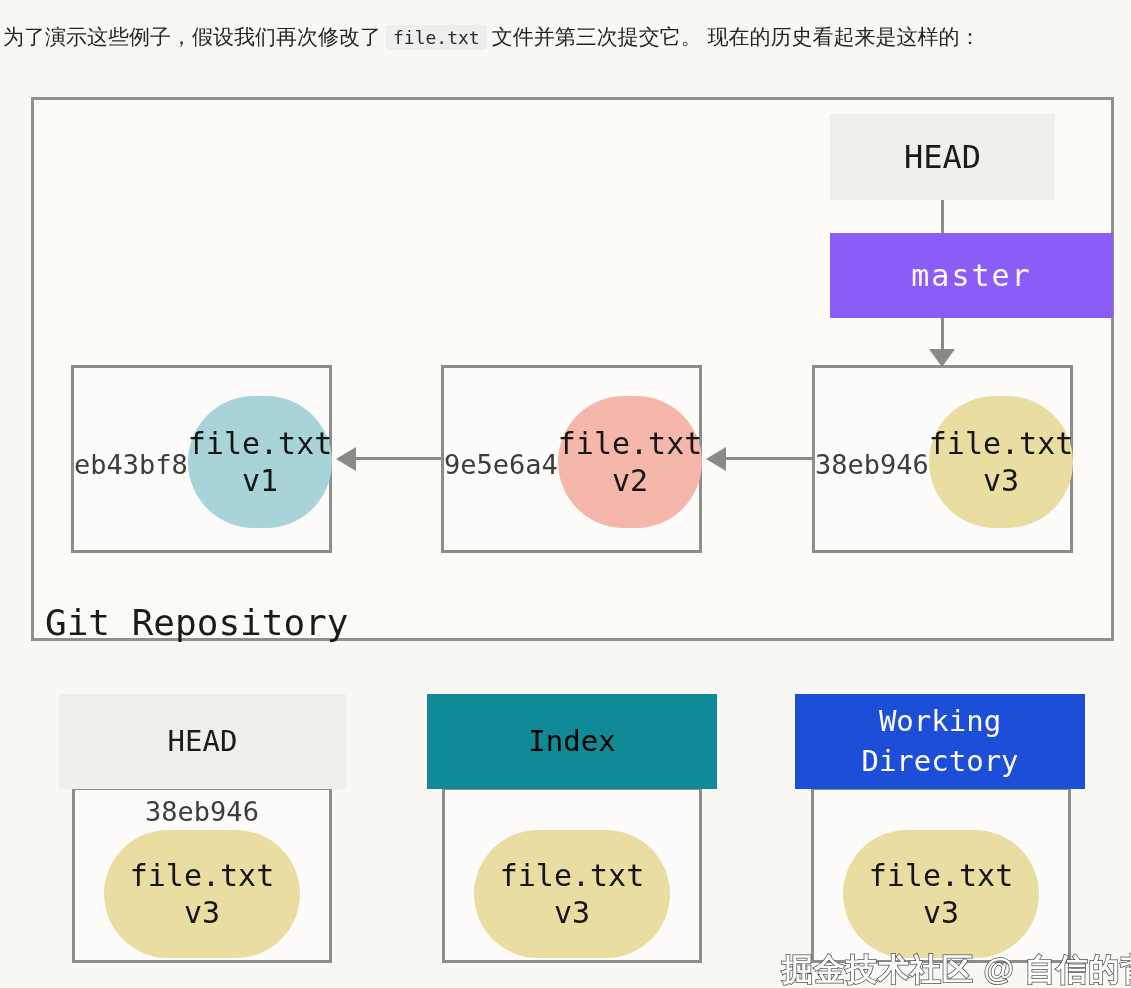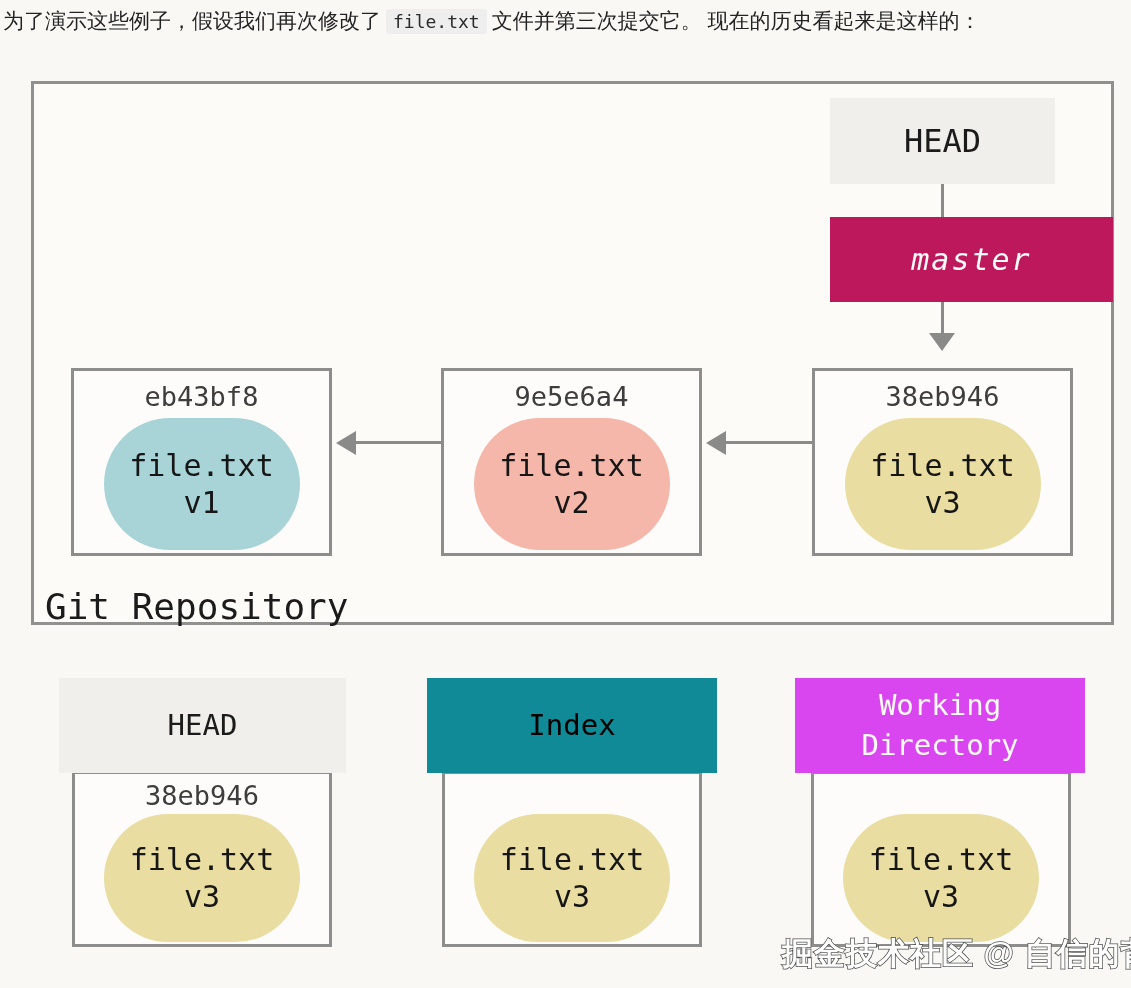--- a/index.html
+++ b/index.html
@@ -1,20 +1,20 @@
 <!DOCTYPE html>
 <html><head>
 <meta charset="utf-8">
 <style>
   * { margin:0; padding:0; box-sizing:border-box; }
   html,body { background:#f9f8f5; }
   .canvas {
     position:relative; width:1131px; height:973px;
     background:#f9f8f5; overflow:hidden;
-    font-family:"Liberation Sans", sans-serif; color:#1f1f1f;
+    font-family:"Liberation Sans", sans-serif; color:#1f1f1f;margin-top:16px;
   }
   .mono { font-family:"DejaVu Sans Mono","Liberation Mono",monospace; }
 
   
   .intro { position:absolute; left:3px; top:7px; font-size:21px; line-height:1.35; color:#232323; white-space:nowrap; }
   .inline-code {
     font-family:"DejaVu Sans Mono","Liberation Mono",monospace;
     background:#eeeeee; color:#2b2b2b; font-size:18px;
     padding:2px 7px; border-radius:3px; margin:0 5px;
   }
@@ -47,23 +47,23 @@
     border-top:18px solid #8a8a88;
   }
   .arrow-left {
     position:absolute; width:0; height:0;
     border-top:12px solid transparent; border-bottom:12px solid transparent;
     border-right:20px solid #8a8a88;
   }
 
   
   .commit-box {
-    position:absolute; top:368px; width:261px; height:188px;
+    position:absolute; top:349px; width:261px; height:188px;
     border:3px solid #8d8d8b; background:#fdfcfa;
-    display:flex; flex-direction:column; align-items:center;
+    display:flex; flex-direction:row; align-items:center;
   }
   .hash { font-size:27px; color:#3d3d3d; }
   .commit-box .hash { margin-top:10px; }
   .pill {
     width:196px; border-radius:66px;
     display:flex; flex-direction:column; align-items:center; justify-content:center;
     font-size:30px; line-height:1.25; color:#161616;
   }
   .commit-box .pill { height:132px; margin-top:6px; }
 
@@ -98,21 +98,21 @@
 
 <div class="canvas">
 
   <p class="intro"><span>为了演示这些例子，假设我们再次修改了</span><code class="inline-code">file.txt</code><span>文件并第三次提交它。 现在的历史看起来是这样的：</span></p>
 
   <div class="repo-box"></div>
   <div class="repo-label mono">Git Repository</div>
 
   <div class="head-box mono" style="background-color: rgb(240, 239, 235);">HEAD</div>
   <div class="vline" style="left:941px; top:184px; height:33px"></div>
-  <div class="master-box mono" style="background-color: #be185d; font-style: italic;">master</div>
+  <div class="master-box mono" style="background-color: #8b5cf6;">master</div>
   <div class="vline" style="left:941px; top:302px; height:33px"></div>
   <div class="arrow-down" style="left:929px; top:333px"></div>
 
   <div class="commit-box" style="left:71px">
     <div class="hash mono">eb43bf8</div>
     <div class="pill mono" style="background-color: rgb(168, 212, 215);">
       <div>file.txt</div>
       <div>v1</div>
     </div>
   </div>
@@ -149,21 +149,21 @@
 
   <div class="area-header mono" style="left: 427px; width: 290px; background-color: rgb(15, 138, 150); color: #000000;">Index</div>
   <div class="area-box" style="left:442px">
     <div class="hash mono"></div>
     <div class="pill mono" style="background-color: rgb(233, 221, 162);">
       <div>file.txt</div>
       <div>v3</div>
     </div>
   </div>
 
-  <div class="area-header mono" style="left: 795px; width: 290px; padding: 0px 40px; background-color: #d946ef; color: rgb(251, 250, 247);">Working Directory</div>
+  <div class="area-header mono" style="left: 795px; width: 290px; padding: 0px 40px; background-color: #1d4ed8; color: rgb(251, 250, 247);">Working Directory</div>
   <div class="area-box" style="left:811px">
     <div class="hash mono"></div>
     <div class="pill mono" style="background-color: rgb(233, 221, 162);">
       <div>file.txt</div>
       <div>v3</div>
     </div>
   </div>
 
   <div class="corner-blob"></div>
   <div class="watermark">掘金技术社区 @ 自信的背包</div>

